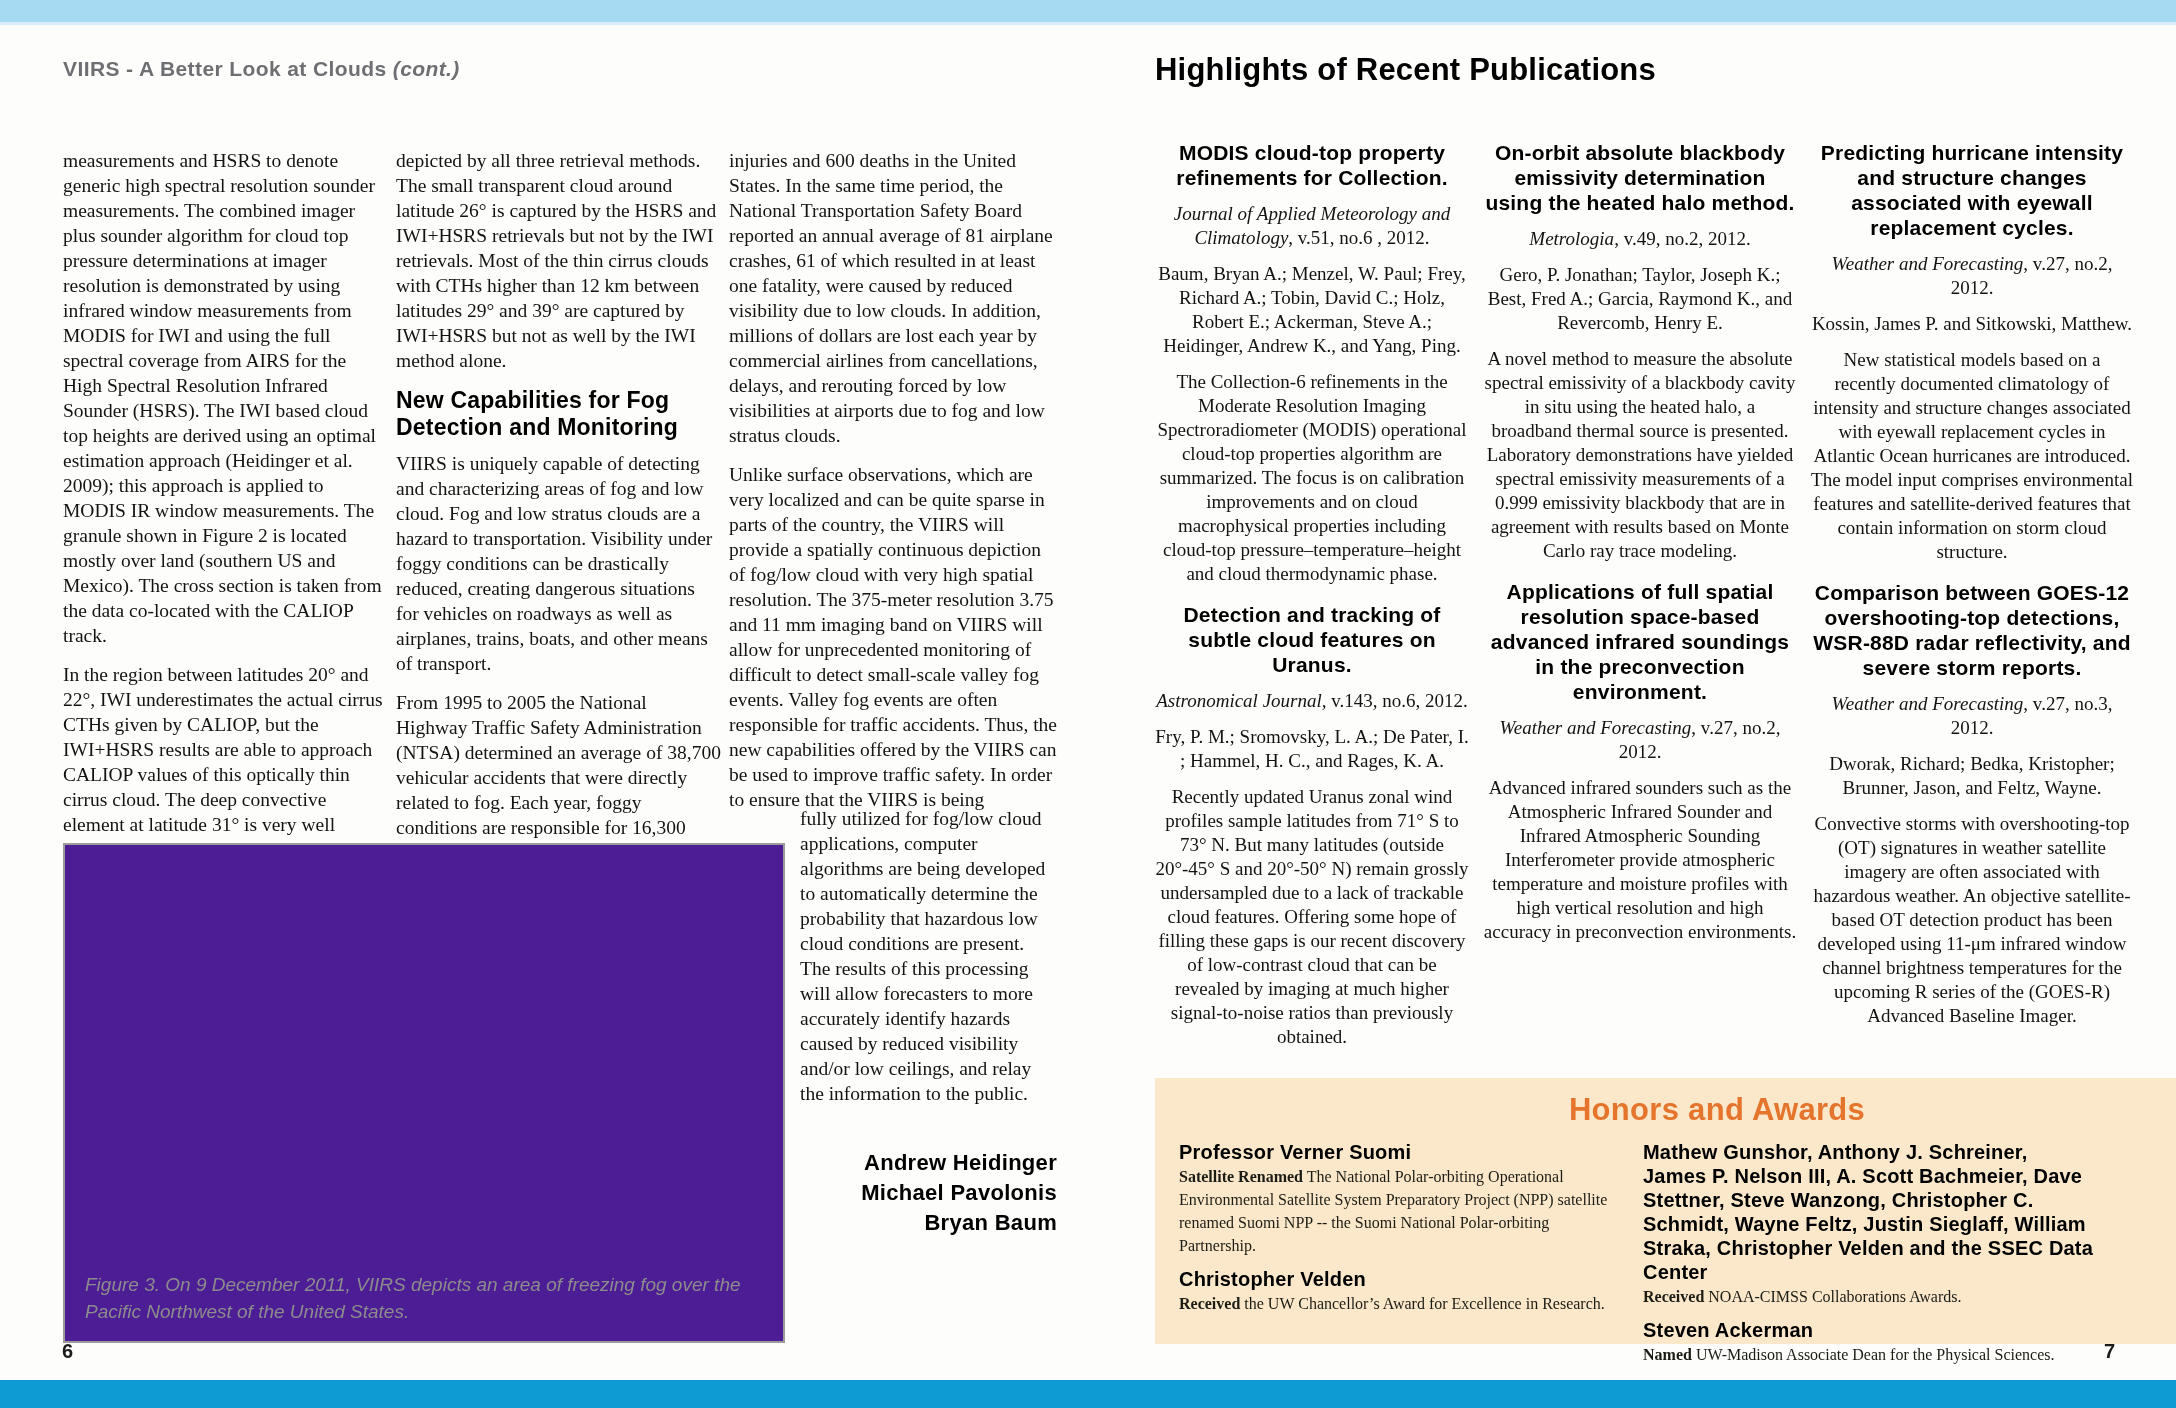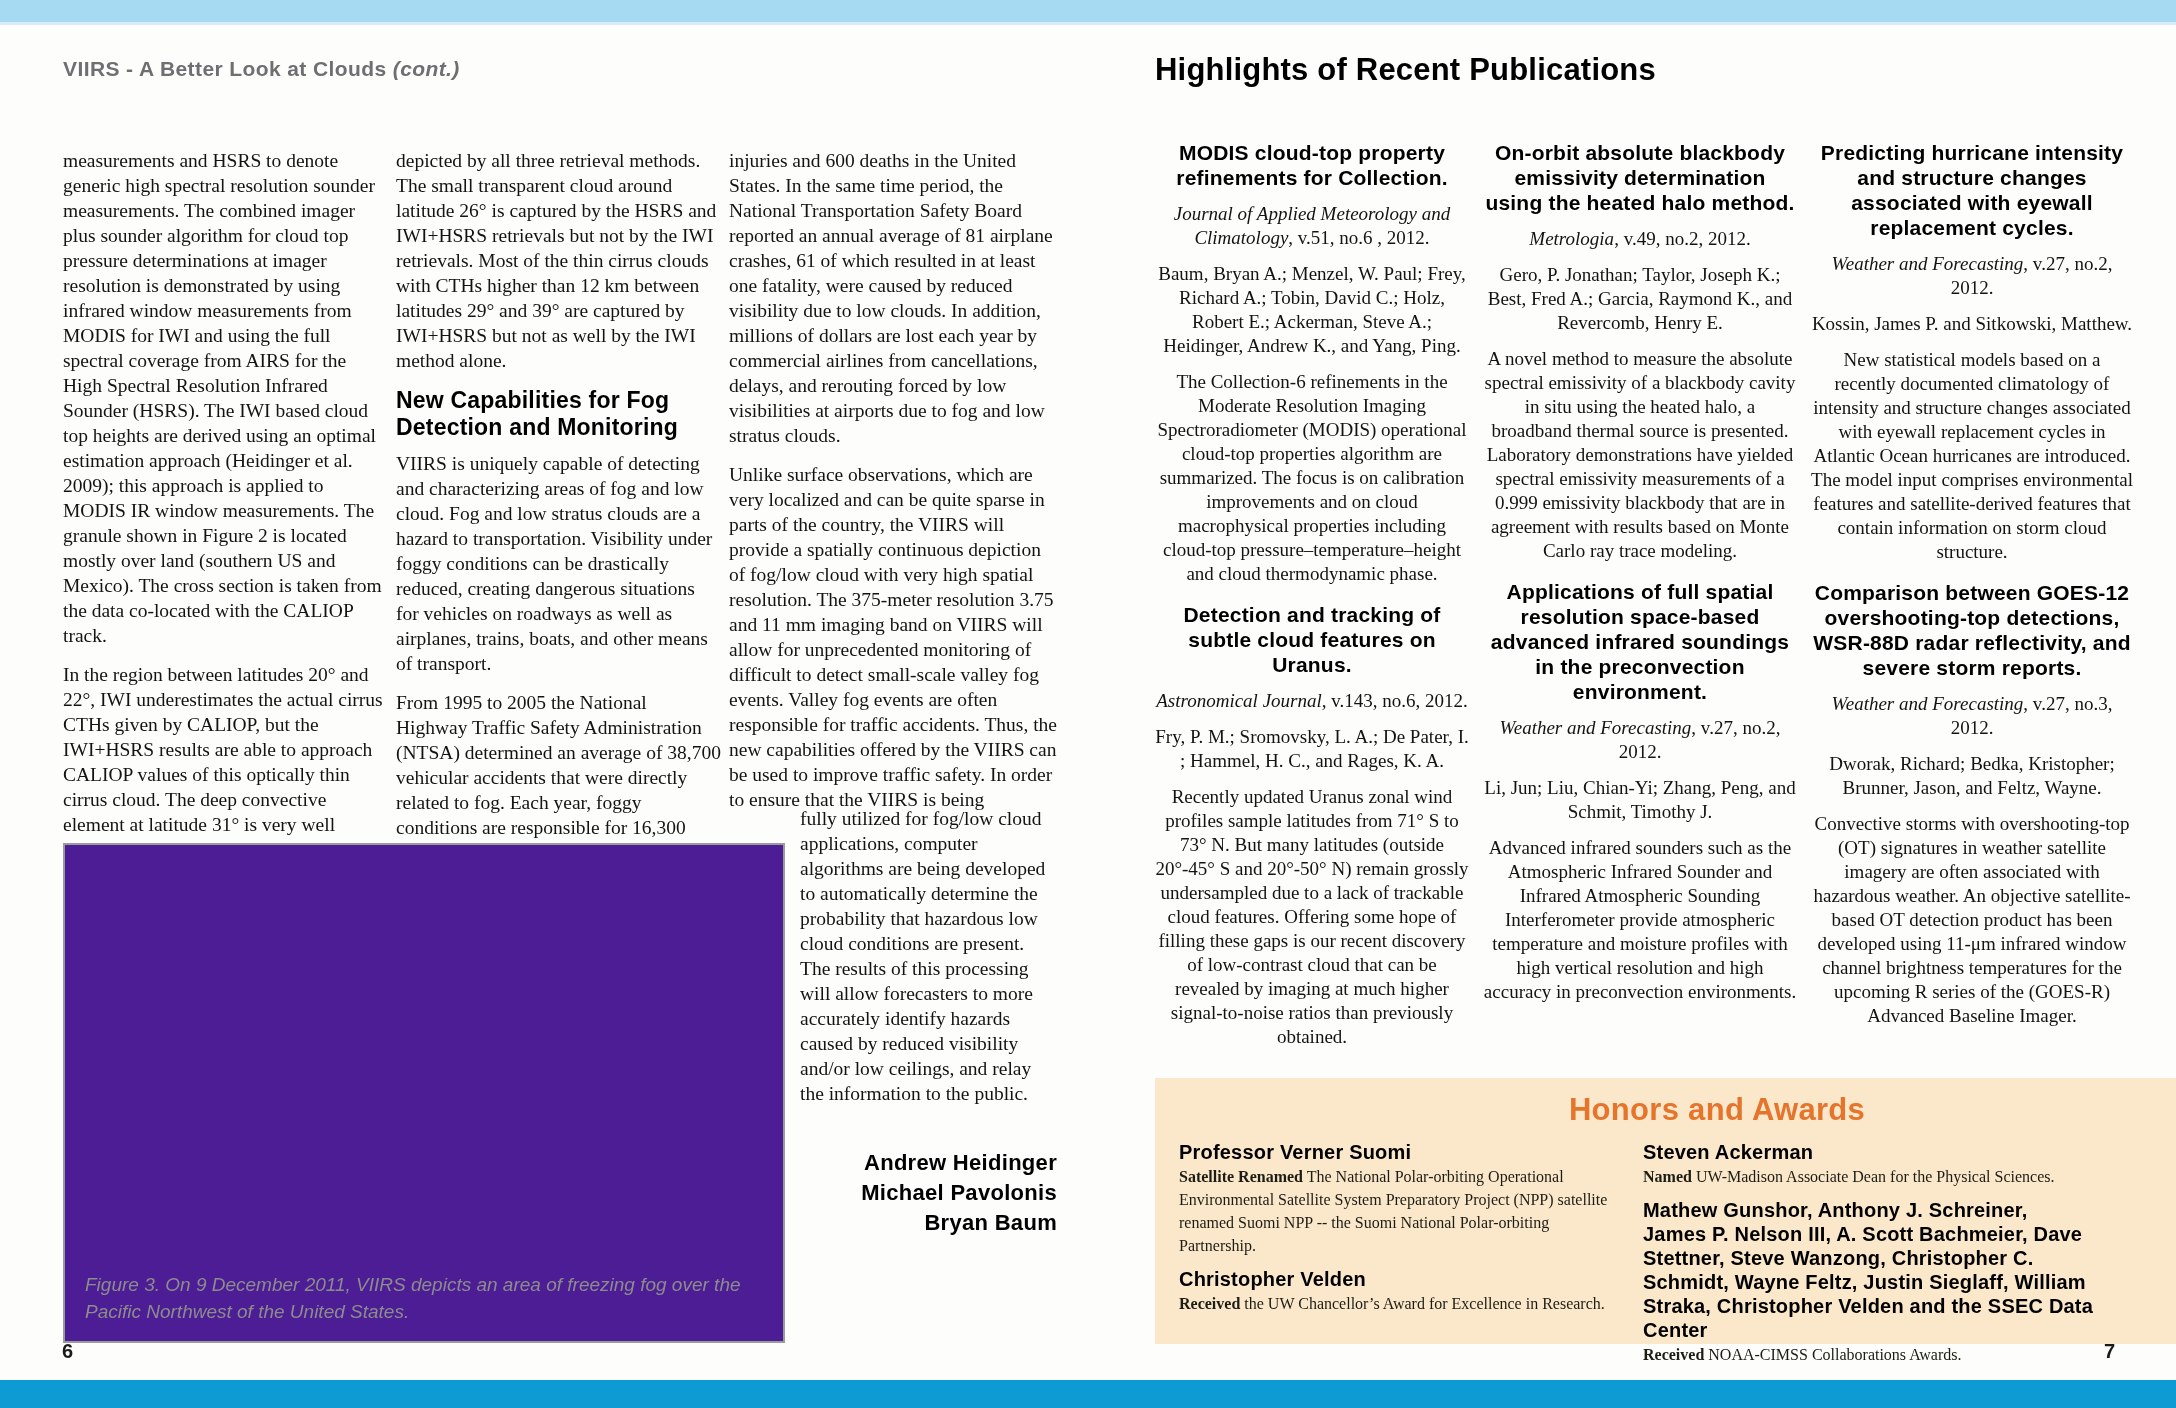--- a/index.html
+++ b/index.html
@@ -150,21 +150,20 @@
 <div class="pub-col pub-col-2">
   <div class="pub">
     <h3 class="pub-title">On-orbit absolute blackbody emissivity determination using the heated halo method.</h3>
     <p class="pub-journal"><span class="it">Metrologia</span><span>, v.49, no.2, 2012.</span></p>
     <p class="pub-authors">Gero, P. Jonathan; Taylor, Joseph K.; Best, Fred A.; Garcia, Raymond K., and Revercomb, Henry E.</p>
     <p class="pub-abstract">A novel method to measure the absolute spectral emissivity of a blackbody cavity in situ using the heated halo, a broadband thermal source is presented. Laboratory demonstrations have yielded spectral emissivity measurements of a 0.999 emissivity blackbody that are in agreement with results based on Monte Carlo ray trace modeling.</p>
   </div>
   <div class="pub">
     <h3 class="pub-title">Applications of full spatial resolution space-based advanced infrared soundings in the preconvection environment.</h3>
     <p class="pub-journal"><span class="it">Weather and Forecasting</span><span>, v.27, no.2, 2012.</span></p>
-    <p class="pub-authors">Li, Jun; Liu, Chian-Yi; Zhang, Peng, and Schmit, Timothy J.</p>
     <p class="pub-abstract">Advanced infrared sounders such as the Atmospheric Infrared Sounder and Infrared Atmospheric Sounding Interferometer provide atmospheric temperature and moisture profiles with high vertical resolution and high accuracy in preconvection environments.</p>
   </div>
 </div>
 
 <div class="pub-col pub-col-3">
   <div class="pub">
     <h3 class="pub-title">Predicting hurricane intensity and structure changes associated with eyewall replacement cycles.</h3>
     <p class="pub-journal"><span class="it">Weather and Forecasting</span><span>, v.27, no.2, 2012.</span></p>
     <p class="pub-authors">Kossin, James P. and Sitkowski, Matthew.</p>
     <p class="pub-abstract">New statistical models based on a recently documented climatology of intensity and structure changes associated with eyewall replacement cycles in Atlantic Ocean hurricanes are introduced. The model input comprises environmental features and satellite-derived features that contain information on storm cloud structure.</p>
@@ -184,25 +183,25 @@
       <h4>Professor Verner Suomi</h4>
       <p><b class="lead">Satellite Renamed</b> <span>The National Polar-orbiting Operational Environmental Satellite System Preparatory Project (NPP) satellite renamed Suomi NPP -- the Suomi National Polar-orbiting Partnership.</span></p>
     </div>
     <div class="honor">
       <h4>Christopher Velden</h4>
       <p><b class="lead">Received</b> <span>the UW Chancellor’s Award for Excellence in Research.</span></p>
     </div>
   </div>
   <div class="honors-col honors-col-right">
     <div class="honor">
+      <h4>Mathew Gunshor, Anthony J. Schreiner, James P. Nelson III, A. Scott Bachmeier, Dave Stettner, Steve Wanzong, Christopher C. Schmidt, Wayne Feltz, Justin Sieglaff, William Straka, Christopher Velden and the SSEC Data Center</h4>
+      <p><b class="lead">Received</b> <span>NOAA-CIMSS Collaborations Awards.</span></p>
+    </div>
+    <div class="honor">
       <h4>Steven Ackerman</h4>
       <p><b class="lead">Named</b> <span>UW-Madison Associate Dean for the Physical Sciences.</span></p>
     </div>
-    <div class="honor">
-      <h4>Mathew Gunshor, Anthony J. Schreiner, James P. Nelson III, A. Scott Bachmeier, Dave Stettner, Steve Wanzong, Christopher C. Schmidt, Wayne Feltz, Justin Sieglaff, William Straka, Christopher Velden and the SSEC Data Center</h4>
-      <p><b class="lead">Received</b> <span>NOAA-CIMSS Collaborations Awards.</span></p>
-    </div>
   </div>
 </div>
 
 <div class="page-num page-num-right">7</div>
 
 <div class="bar-bottom"></div>
 
 </body></html>

